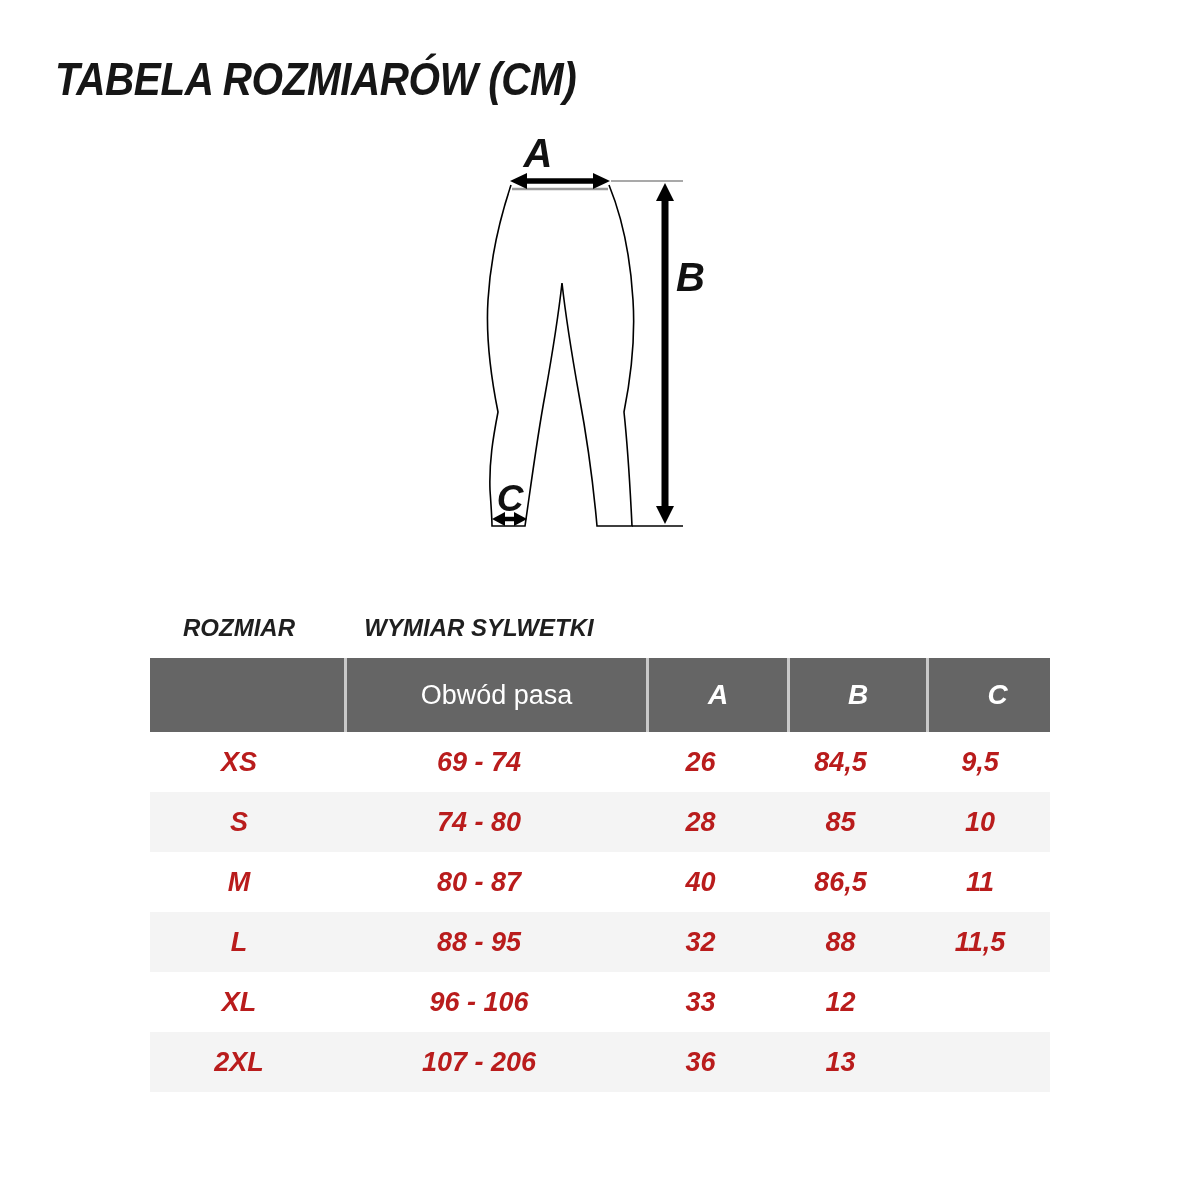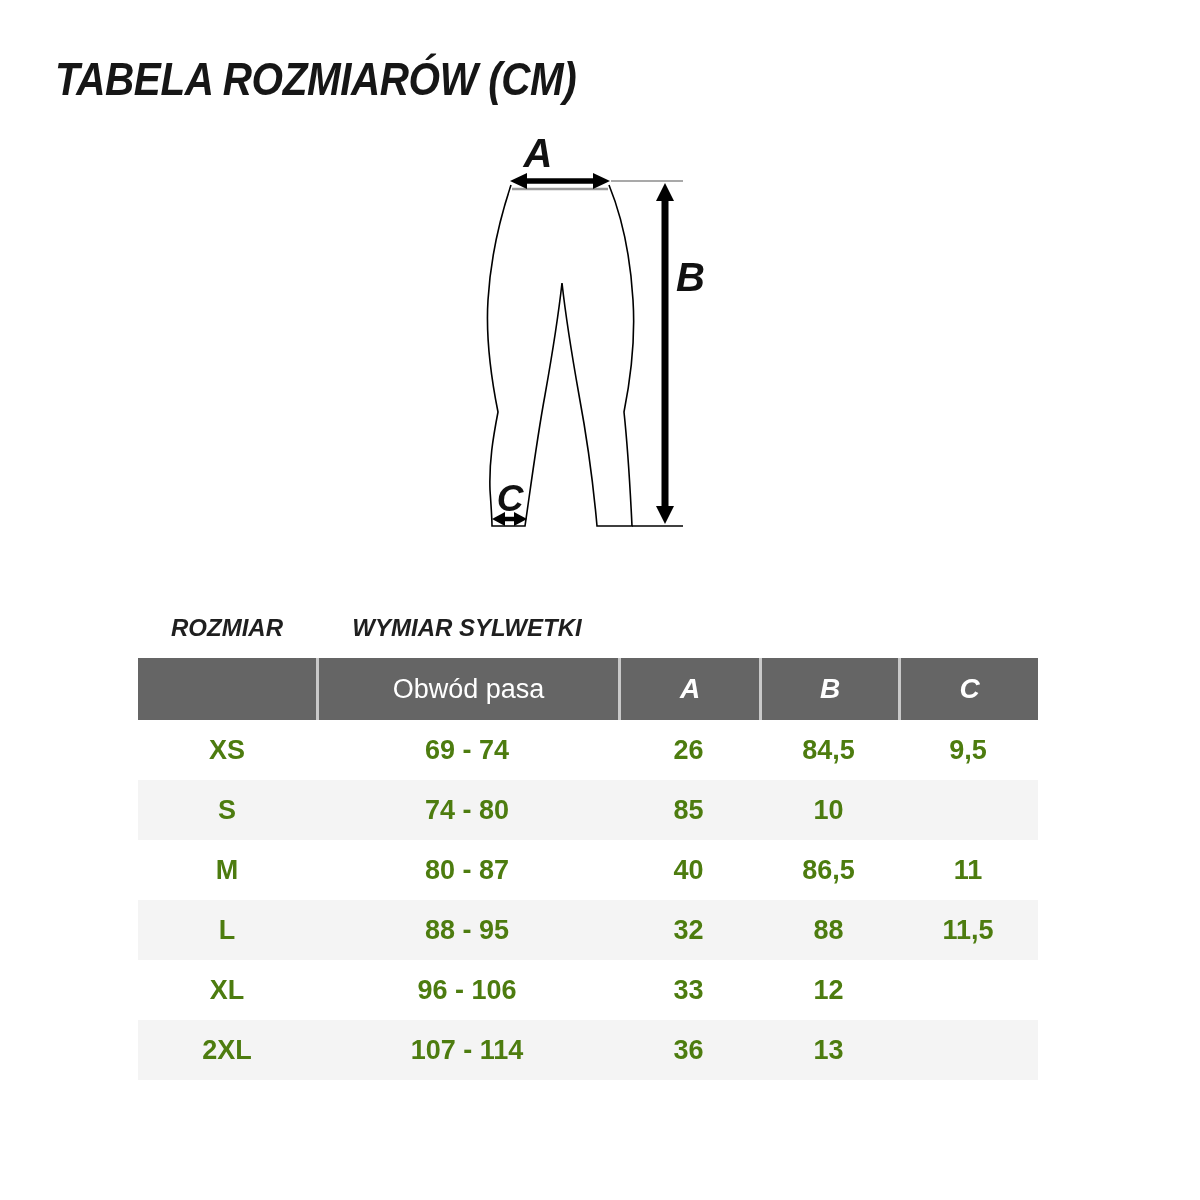--- a/index.html
+++ b/index.html
@@ -27,21 +27,21 @@
     width:1200px;height:600px;
   }
   #diagram text{
     font-family:"Liberation Sans", sans-serif;
     font-weight:700;
     font-style:italic;
     fill:#111111;
   }
   .size-table{
     position:absolute;
-    left:138px;top:610px;
+    left:150px;top:610px;
     width:900px;
   }
   .grid-row{
     display:grid;
     grid-template-columns:178px 302px 141px 139px 140px;
   }
   .group-row{
     height:36px;
     align-items:center;
   }
@@ -49,22 +49,23 @@
     text-align:center;
     font-size:24px;
     font-weight:700;
     font-style:italic;
     color:#1f1f1f;
     white-space:nowrap;
   }
   .group-label.span3{grid-column:3 / 6;}
   .header-row{
     margin-top:12px;
-    height:62px;
+    height:74px;
     background:#656565;
+    padding-left:16px;
   }
   .header-cell{
     display:flex;
     align-items:center;
     justify-content:center;
     color:#ffffff;
   }
   .header-cell + .header-cell{
     border-left:3px solid #c9c9c9;
   }
@@ -83,21 +84,22 @@
   }
   .data-row.alt{
     background:#f4f4f4;
   }
   .data-cell{
     display:flex;
     align-items:center;
     justify-content:center;
     font-size:27px;
     font-weight:700;
-    color:#4d7c0f;
+    font-style:italic;
+    color:#b91c1c;
     white-space:nowrap;
   }
 </style>
 </head>
 <body>
 
 <div class="page-title">TABELA ROZMIARÓW (CM)</div>
 
 <svg id="diagram" viewBox="0 0 1200 600" xmlns="http://www.w3.org/2000/svg">
 
@@ -163,20 +165,21 @@
     <div class="data-cell">XS</div>
     <div class="data-cell">69 - 74</div>
     <div class="data-cell">26</div>
     <div class="data-cell">84,5</div>
     <div class="data-cell">9,5</div>
   </div>
 
   <div class="grid-row data-row alt">
     <div class="data-cell">S</div>
     <div class="data-cell">74 - 80</div>
+    <div class="data-cell">28</div>
     <div class="data-cell">85</div>
     <div class="data-cell">10</div>
   </div>
 
   <div class="grid-row data-row">
     <div class="data-cell">M</div>
     <div class="data-cell">80 - 87</div>
     <div class="data-cell">40</div>
     <div class="data-cell">86,5</div>
     <div class="data-cell">11</div>
@@ -192,18 +195,18 @@
 
   <div class="grid-row data-row">
     <div class="data-cell">XL</div>
     <div class="data-cell">96 - 106</div>
     <div class="data-cell">33</div>
     <div class="data-cell">12</div>
   </div>
 
   <div class="grid-row data-row alt">
     <div class="data-cell">2XL</div>
-    <div class="data-cell">107 - 114</div>
+    <div class="data-cell">107 - 206</div>
     <div class="data-cell">36</div>
     <div class="data-cell">13</div>
   </div>
 
 </div>
 
 </body></html>

